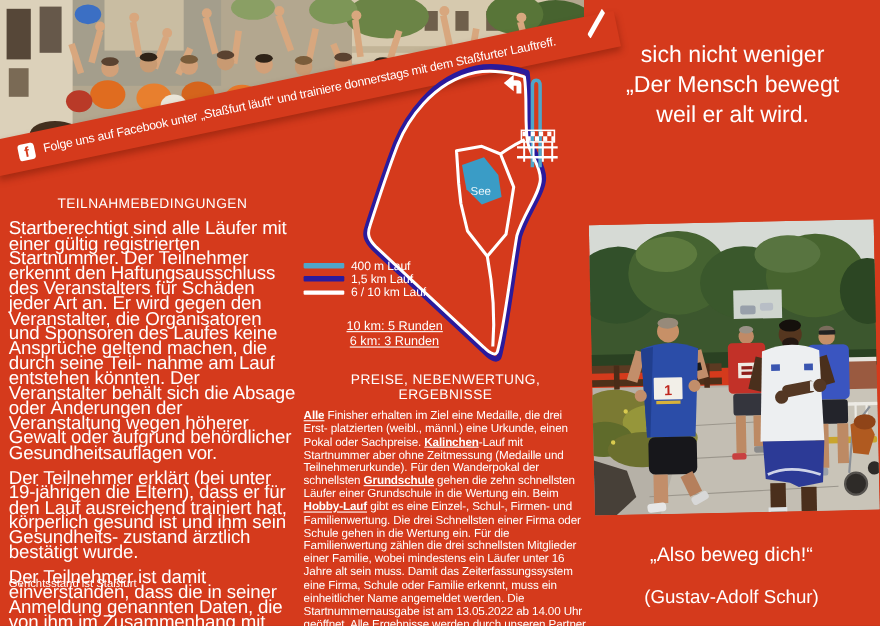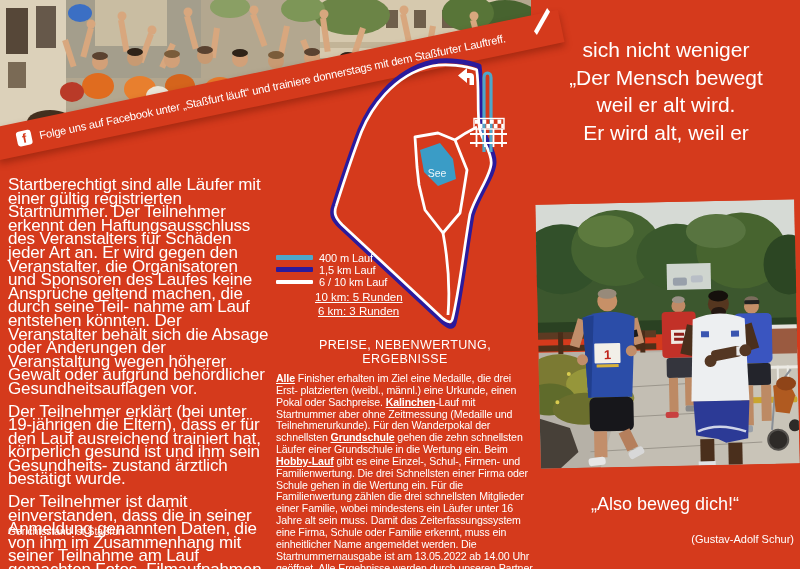--- a/index.html
+++ b/index.html
@@ -19,38 +19,38 @@
            align-items:center;justify-content:center;flex:0 0 auto;}
   .photo-sliver{position:absolute;left:534px;top:8px;width:16px;height:27px;z-index:3;background:#fff;
                 clip-path:polygon(82% 0,100% 14%,18% 100%,0 86%);}
   
   .left-col{position:absolute;left:8px;top:178px;width:261px;z-index:2;}
   .col-heading{font-size:12.5px;font-weight:400;letter-spacing:.4px;text-align:center;margin:0 0 9px 0;}
   .left-col p{margin:0 0 9px 0;font-size:17px;line-height:13.6px;letter-spacing:-.15px;}
   .footnote{position:absolute;left:8px;top:526px;font-size:10.3px;z-index:2;}
   
   .map-svg{position:absolute;left:276px;top:55px;width:264px;height:292px;z-index:4;pointer-events:none;}
-  .legend{position:absolute;left:276px;top:253px;z-index:5;display:flex;flex-direction:column;gap:3px;}
+  .legend{position:absolute;left:276px;top:237px;z-index:5;display:flex;flex-direction:column;gap:3px;}
   .legend-row{display:flex;align-items:center;height:9px;}
   .swatch{width:37px;height:5px;margin-right:6px;border-radius:1px;flex:0 0 auto;}
   .swatch.thin{height:4px;}
   .legend-label{font-size:11px;letter-spacing:-.1px;}
   .laps{position:absolute;left:315px;top:291px;z-index:5;font-size:11.5px;line-height:13.5px;text-decoration:underline;}
   .laps div:last-child{padding-left:3px;}
   
   .mid-col{position:absolute;left:276px;top:338px;width:258px;z-index:5;}
   .mid-col .col-heading{margin-bottom:7px;}
   .mid-col p{margin:0;font-size:10.6px;line-height:11.85px;letter-spacing:-.12px;}
   
   .quote{position:absolute;left:538px;top:36px;width:256px;z-index:2;text-align:center;
          font-size:21px;line-height:27.5px;}
   .runners-photo{position:absolute;left:538px;top:202px;width:259px;height:264px;z-index:2;
                  transform:rotate(-1.2deg);}
   .cta{position:absolute;left:536px;top:494px;width:258px;z-index:2;text-align:center;font-size:18px;}
-  .attribution{position:absolute;left:536px;top:533px;width:258px;z-index:2;text-align:right;font-size:11px;}
+  .attribution{position:absolute;left:536px;top:533px;width:258px;z-index:2;text-align:center;font-size:17px;}
   svg text{font-family:"Liberation Sans","DejaVu Sans",sans-serif;}
 </style>
 </head>
 <body>
 
 <div class="page">
 
   <svg class="kids-photo" viewBox="0 0 531 176" preserveAspectRatio="none">
     <rect x="0" y="0" width="531" height="176" fill="#b3a78f"></rect>
     <g>
@@ -167,20 +167,21 @@
     </g>
   </svg>
 
   <div class="fb-banner">
     <span class="fb-icon">f</span>
     <span>Folge uns auf Facebook unter „Staßfurt läuft“ und trainiere donnerstags mit dem Staßfurter Lauftreff.</span>
   </div>
   <div class="photo-sliver"></div>
 
   <section class="left-col">
+    <h2 class="col-heading">TEILNAHMEBEDINGUNGEN</h2>
     <p>Startberechtigt sind alle Läufer mit einer gültig registrierten Startnummer. Der Teilnehmer erkennt den Haftungsausschluss des Veranstalters für Schäden jeder Art an. Er wird gegen den Veranstalter, die Organisatoren und Sponsoren des Laufes keine Ansprüche geltend machen, die durch seine Teil- nahme am Lauf entstehen könnten. Der Veranstalter behält sich die Absage oder Änderungen der Veranstaltung wegen höherer Gewalt oder aufgrund behördlicher Gesundheitsauflagen vor.</p>
     <p>Der Teilnehmer erklärt (bei unter 19-jährigen die Eltern), dass er für den Lauf ausreichend trainiert hat, körperlich gesund ist und ihm sein Gesundheits- zustand ärztlich bestätigt wurde.</p>
     <p>Der Teilnehmer ist damit einverstanden, dass die in seiner Anmeldung genannten Daten, die von ihm im Zusammenhang mit seiner Teilnahme am Lauf gemachten Fotos, Filmaufnahmen usw. ohne Vergütungsanspruch seinerseits genutzt und veröffentlicht werden dürfen.</p>
   </section>
   <div class="footnote">Gerichtsstand ist Staßfurt</div>
 
   <svg class="map-svg" viewBox="0 0 264 292">
 
     <path d="M157,7 C172,4 192,7 203,11 C206,30 203,55 206,72 C209,86 218,94 218,107
          C218,120 202,140 196,160 C190,195 184,245 178,268 C177,274 171,271 165,265
@@ -245,21 +246,20 @@
 
   <section class="mid-col">
     <h2 class="col-heading">PREISE, NEBENWERTUNG, ERGEBNISSE</h2>
     <p><span style="font-weight: bold; text-decoration: underline;">Alle</span><span> Finisher erhalten im Ziel eine Medaille, die drei Erst- platzierten (weibl., männl.) eine Urkunde, einen Pokal oder Sachpreise. </span><span style="font-weight: bold; text-decoration: underline;">Kalinchen</span><span>-Lauf mit Startnummer aber ohne Zeitmessung (Medaille und Teilnehmerurkunde). Für den Wanderpokal der schnellsten </span><span style="font-weight: bold; text-decoration: underline;">Grundschule</span><span> gehen die zehn schnellsten Läufer einer Grundschule in die Wertung ein. Beim </span><span style="font-weight: bold; text-decoration: underline;">Hobby-Lauf</span><span> gibt es eine Einzel-, Schul-, Firmen- und Familienwertung. Die drei Schnellsten einer Firma oder Schule gehen in die Wertung ein. Für die Familienwertung zählen die drei schnellsten Mitglieder einer Familie, wobei mindestens ein Läufer unter 16 Jahre alt sein muss. Damit das Zeiterfassungssystem eine Firma, Schule oder Familie erkennt, muss ein einheitlicher Name angemeldet werden. Die Startnummernausgabe ist am 13.05.2022 ab 14.00 Uhr geöffnet. Alle Ergebnisse werden durch unseren Partner im Internet unter </span></p>
   </section>
 
   <div class="quote">
     <div>sich nicht weniger</div>
     <div>„Der Mensch bewegt</div>
     <div>weil er alt wird.</div>
-    <div>Er wird alt, weil er</div>
   </div>
 
   <svg class="runners-photo" viewBox="0 0 259 264" preserveAspectRatio="none">
     <rect x="0" y="0" width="259" height="70" fill="#d6dad5"></rect>
     <g>
       <rect x="0" y="40" width="259" height="92" fill="#3c572e"></rect>
       <ellipse cx="25" cy="55" rx="40" ry="35" fill="#32502a"></ellipse>
       <ellipse cx="80" cy="45" rx="45" ry="38" fill="#456331"></ellipse>
       <ellipse cx="140" cy="55" rx="40" ry="33" fill="#3a582c"></ellipse>
       <ellipse cx="205" cy="50" rx="45" ry="38" fill="#47642f"></ellipse>

